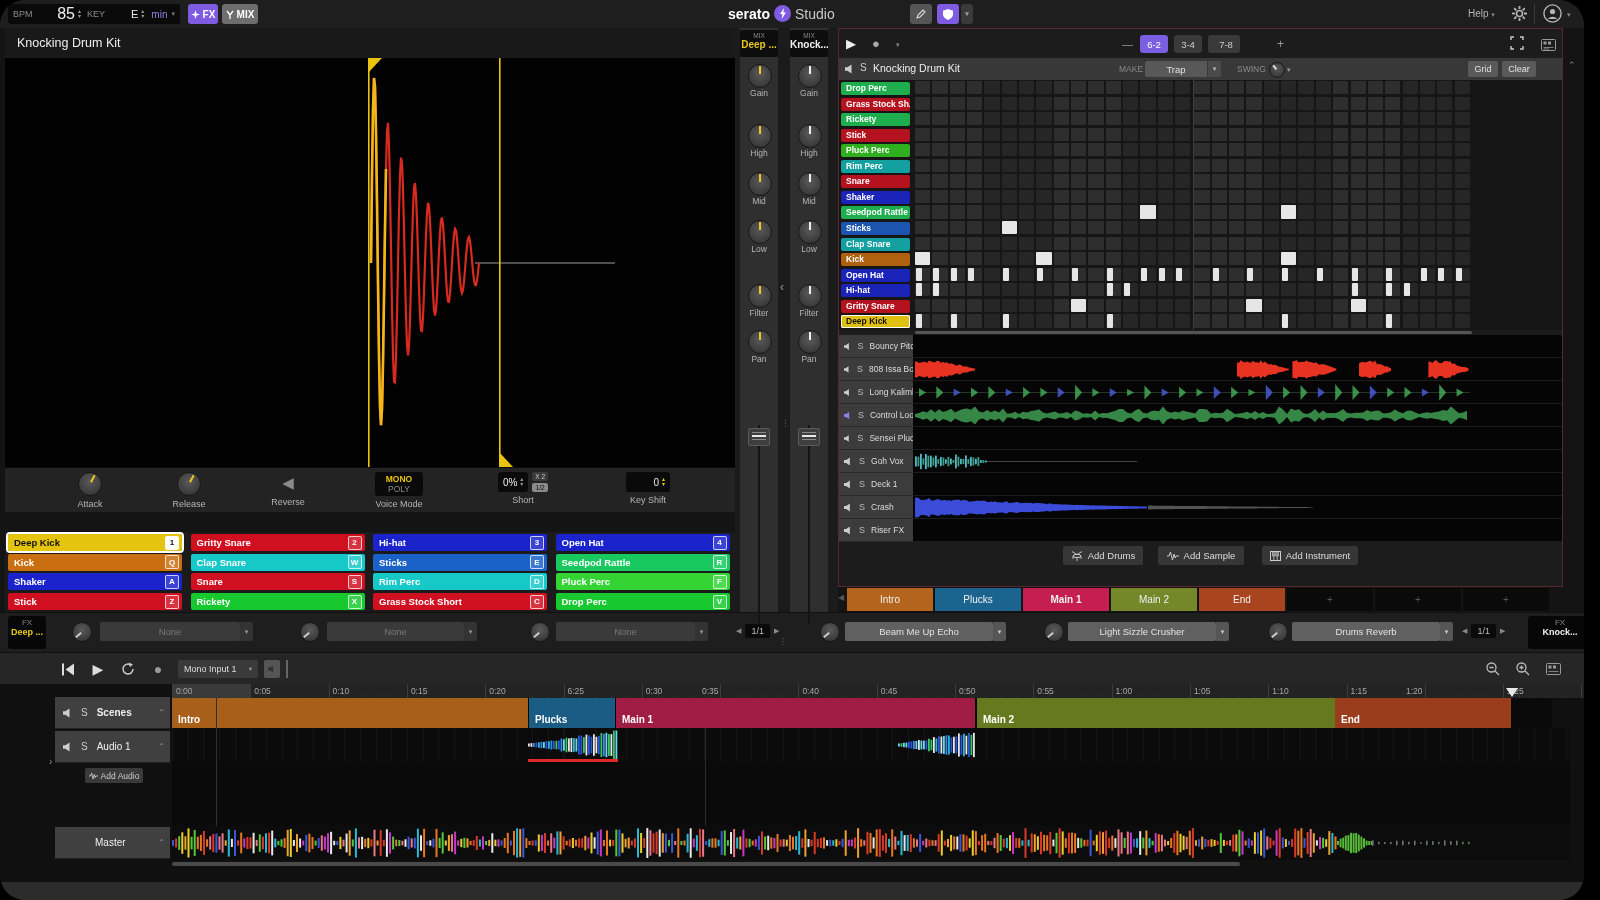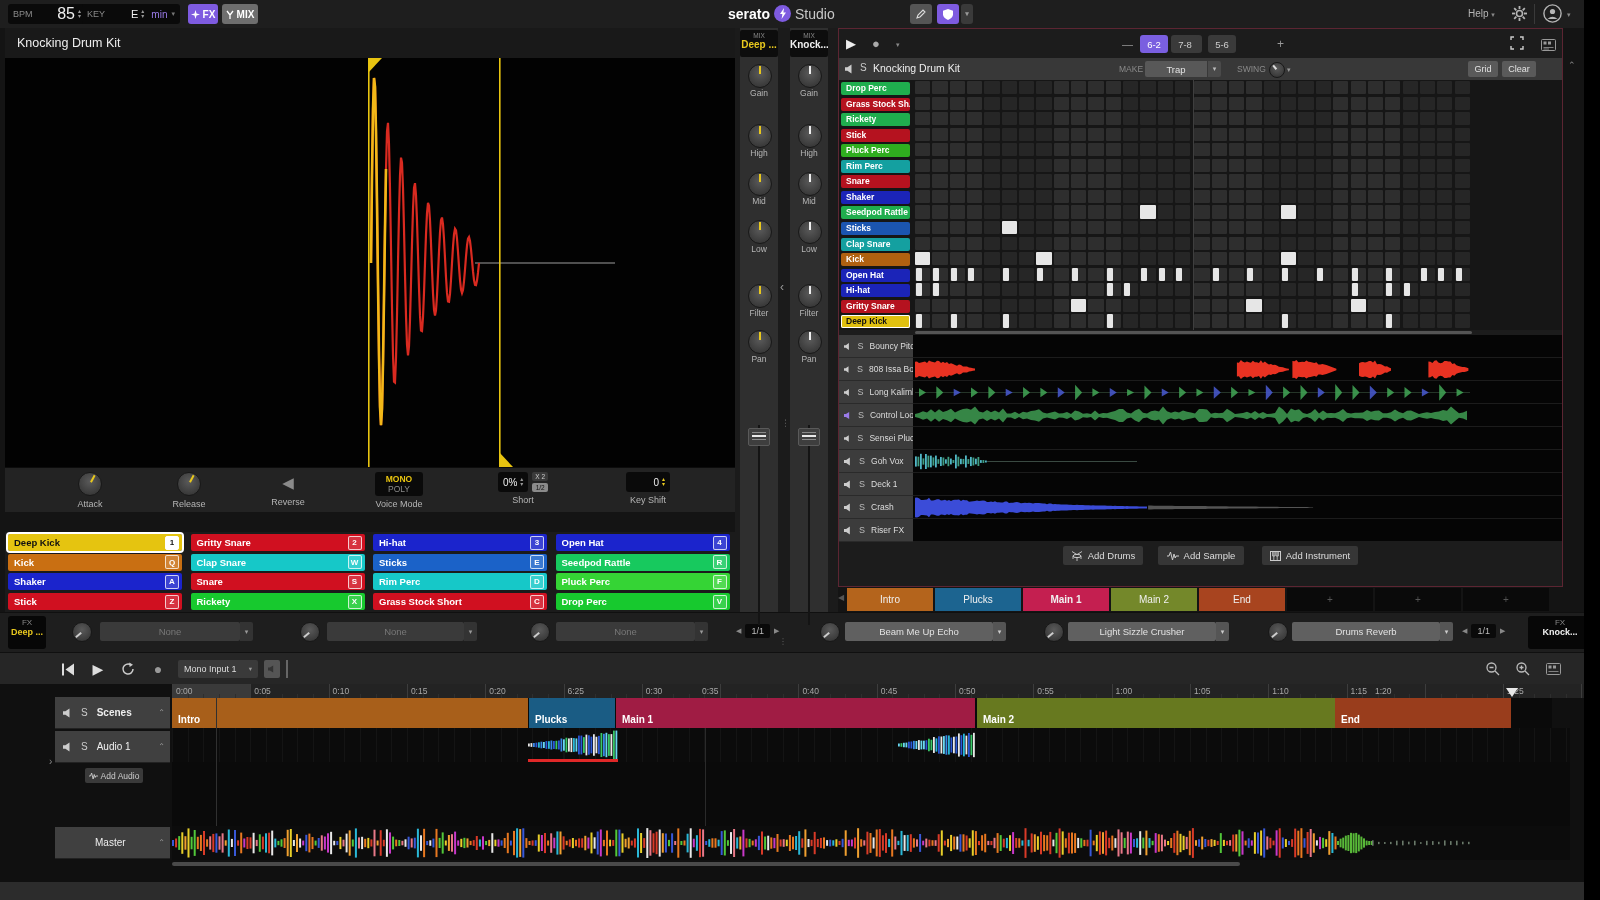--- a/index.html
+++ b/index.html
@@ -1,16 +1,16 @@
 <!DOCTYPE html>
 <html><head>
 <meta charset="utf-8">
 <style>
   html,body{margin:0;padding:0;background:#000;}
-  #root{position:relative;width:1584px;height:900px;background:#141414;font-family:"Liberation Sans",sans-serif;overflow:hidden;color:#ddd;}
+  #root{position:relative;width:1584px;height:900px;background:#141414;font-family:"Liberation Sans",sans-serif;overflow:hidden;color:#ddd;border-radius:25px;}
   .abs{position:absolute;}
   
   #topbar{position:absolute;left:0;top:0;width:1600px;height:28px;background:#1e1e1e;}
   .pill{position:absolute;top:4px;height:20px;background:#0a0a0a;border-radius:3px;display:flex;align-items:center;font-size:9px;color:#8a8a8a;}
   .stepper{display:flex;flex-direction:column;font-size:6px;color:#999;line-height:5px;margin-left:3px;cursor:pointer;}
   .topbtn{position:absolute;top:4px;height:20px;border-radius:3px;display:flex;align-items:center;justify-content:center;font-size:10px;font-weight:bold;color:#fff;gap:3px;}
   
   #lp-header{position:absolute;left:5px;top:28px;width:730px;height:30px;background:#191919;border-bottom:1px solid #000;}
   #lp-wave{position:absolute;left:5px;top:58px;width:730px;height:409px;background:#020202;}
   #lp-ctrl{position:absolute;left:5px;top:467px;width:730px;height:44px;background:#232323;border-top:1px solid #0c0c0c;}
@@ -275,21 +275,21 @@
 
   <div id="seqpanel"></div>
   <div class="abs" style="left:846px;top:36px;color:#eee;font-size:13px;cursor:pointer;">▶</div>
   <div class="abs" style="left:872px;top:36px;color:#aaa;font-size:13px;cursor:pointer;">●</div>
   <div class="abs" style="left:896px;top:41px;color:#888;font-size:7px;cursor:pointer;">▾</div>
   <div class="abs" style="left:1122px;top:38px;color:#999;font-size:11px;">—</div>
   <div id="pagebtns">
       <div class="pagebtn" style="left: 1140px; background: rgb(122, 95, 224); color: rgb(255, 255, 255);">6-2</div>
       <div class="pagebtn" style="left: 1174px;">3-4</div>
       <div class="pagebtn" style="left: 1208px;">5-6</div>
-      <div class="pagebtn" style="left: 1171px;">7-8</div>
+      <div class="pagebtn" style="left: 1212px;">7-8</div>
     </div>
   <div class="abs" style="left:1277px;top:37px;color:#999;font-size:12px;">+</div>
   <div class="abs" style="left:1510px;top:36px;">
     <svg width="14" height="14" viewBox="0 0 14 14">
         <path d="M1 4 V1 H4 M10 1 H13 V4 M13 10 V13 H10 M4 13 H1 V10" fill="none" stroke="#ccc" stroke-width="1.4"></path>
       </svg>
   </div>
   <div class="abs" style="left:1541px;top:37px;">
     <svg width="15" height="12" viewBox="0 0 15 12">
         <rect x="0.5" y="0.5" width="14" height="11" rx="1" fill="none" stroke="#999"></rect>
@@ -587,21 +587,21 @@
         <div class="rlab" style="left: 473.8px;">0:30</div>
         <div class="rlab" style="left: 530px;">0:35</div>
         <div class="rlab" style="left: 630.4px;">0:40</div>
         <div class="rlab" style="left: 708.7px;">0:45</div>
         <div class="rlab" style="left: 787px;">0:50</div>
         <div class="rlab" style="left: 865.3px;">0:55</div>
         <div class="rlab" style="left: 943.6px;">1:00</div>
         <div class="rlab" style="left: 1021.9px;">1:05</div>
         <div class="rlab" style="left: 1100.2px;">1:10</div>
         <div class="rlab" style="left: 1178.5px;">1:15</div>
-        <div class="rlab" style="left: 1203px;">1:20</div>
+        <div class="rlab" style="left: 1234px;">1:20</div>
         <div class="rlab" style="left: 1335.1px;">1:25</div>
         <div style="position: absolute; left: 1334px; top: 4px; width: 0px; height: 0px; border-left: 6px solid transparent; border-right: 6px solid transparent; border-top: 9px solid rgb(232, 232, 232);"></div>
       </div>
     <div class="abs" style="left:172px;top:14px;width:1380px;height:30px;background:#0a0a0a;" id="sceneblocks">
         <div class="sceneblk" style="left: 0px; width: 357px; background: rgb(168, 95, 26); border-right: 1px solid rgb(10, 10, 10); box-sizing: border-box;">
           <span>Intro</span>
         </div>
         <div class="sceneblk" style="left: 357px; width: 87px; background: rgb(26, 92, 132); border-right: 1px solid rgb(10, 10, 10); box-sizing: border-box;">
           <span>Plucks</span>
         </div>

